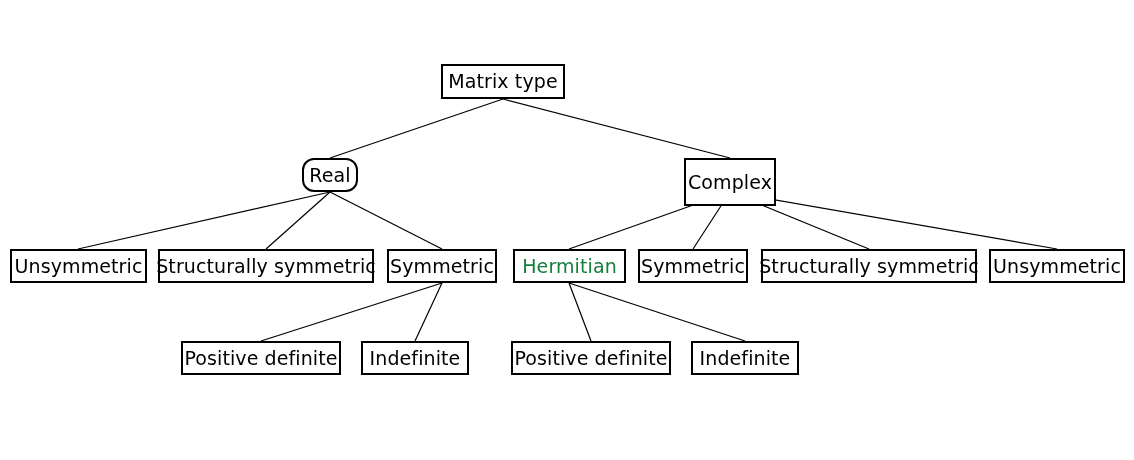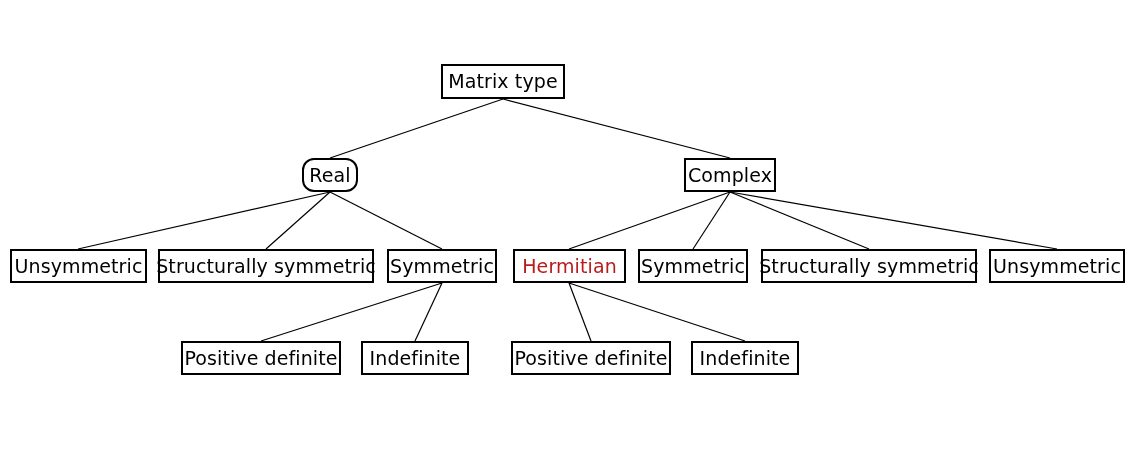--- a/index.html
+++ b/index.html
@@ -68,33 +68,33 @@
       <line x1="569" y1="283" x2="591" y2="341" class="edge-line" stroke="#000000"></line>
       <line x1="569" y1="283" x2="745" y2="341" class="edge-line" stroke="#000000"></line>
     </svg>
   <div id="node-layer">
       <div class="node-box" style="left: 441px; top: 64px; width: 124px; height: 35px; background: rgb(255, 255, 255); border-color: rgb(0, 0, 0); color: rgb(0, 0, 0);">
         <span class="node-label">Matrix type</span>
       </div>
       <div class="node-box" style="left: 302px; top: 158px; width: 56px; height: 34px; background: rgb(255, 255, 255); border-color: rgb(0, 0, 0); color: rgb(0, 0, 0); border-radius: 12px;">
         <span class="node-label">Real</span>
       </div>
-      <div class="node-box" style="left: 684px; top: 158px; width: 92px; height: 34px; background: rgb(255, 255, 255); border-color: rgb(0, 0, 0); color: rgb(0, 0, 0);">
+      <div class="node-box" style="left: 684px; top: 158px; width: 92px; height: 48px; background: rgb(255, 255, 255); border-color: rgb(0, 0, 0); color: rgb(0, 0, 0);">
         <span class="node-label">Complex</span>
       </div>
       <div class="node-box" style="left: 10px; top: 249px; width: 137px; height: 34px; background: rgb(255, 255, 255); border-color: rgb(0, 0, 0); color: rgb(0, 0, 0);">
         <span class="node-label">Unsymmetric</span>
       </div>
       <div class="node-box" style="left: 158px; top: 249px; width: 216px; height: 34px; background: rgb(255, 255, 255); border-color: rgb(0, 0, 0); color: rgb(0, 0, 0);">
         <span class="node-label">Structurally symmetric</span>
       </div>
       <div class="node-box" style="left: 387px; top: 249px; width: 110px; height: 34px; background: rgb(255, 255, 255); border-color: rgb(0, 0, 0); color: rgb(0, 0, 0);">
         <span class="node-label">Symmetric</span>
       </div>
-      <div class="node-box" style="left: 513px; top: 249px; width: 113px; height: 34px; background: rgb(255, 255, 255); border-color: rgb(0, 0, 0); color: #b91c1c;">
+      <div class="node-box" style="left: 513px; top: 249px; width: 113px; height: 34px; background: rgb(255, 255, 255); border-color: rgb(0, 0, 0); color: #15803d;">
         <span class="node-label">Hermitian</span>
       </div>
       <div class="node-box" style="left: 638px; top: 249px; width: 110px; height: 34px; background: rgb(255, 255, 255); border-color: rgb(0, 0, 0); color: rgb(0, 0, 0);">
         <span class="node-label">Symmetric</span>
       </div>
       <div class="node-box" style="left: 761px; top: 249px; width: 216px; height: 34px; background: rgb(255, 255, 255); border-color: rgb(0, 0, 0); color: rgb(0, 0, 0);">
         <span class="node-label">Structurally symmetric</span>
       </div>
       <div class="node-box" style="left: 989px; top: 249px; width: 136px; height: 34px; background: rgb(255, 255, 255); border-color: rgb(0, 0, 0); color: rgb(0, 0, 0);">
         <span class="node-label">Unsymmetric</span>

